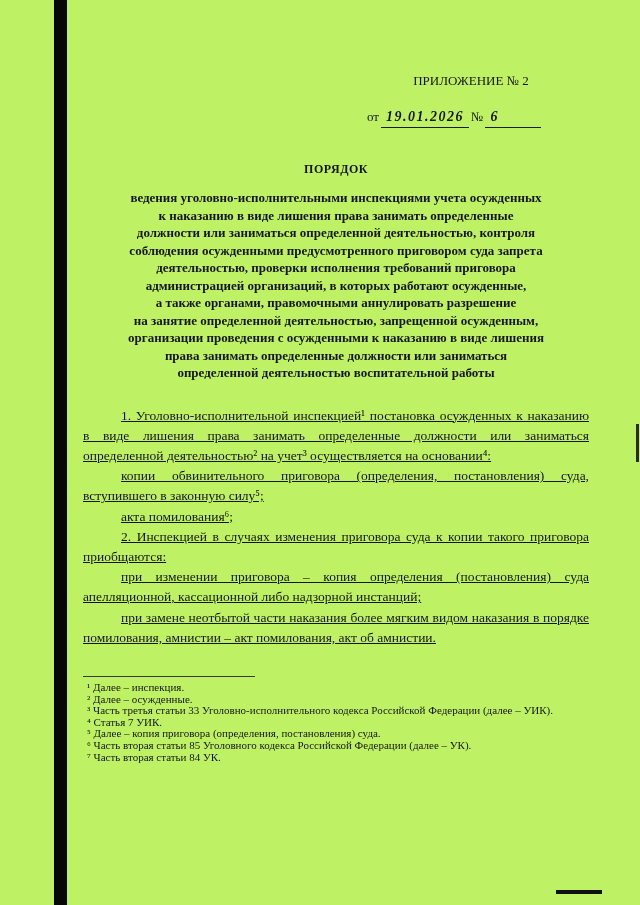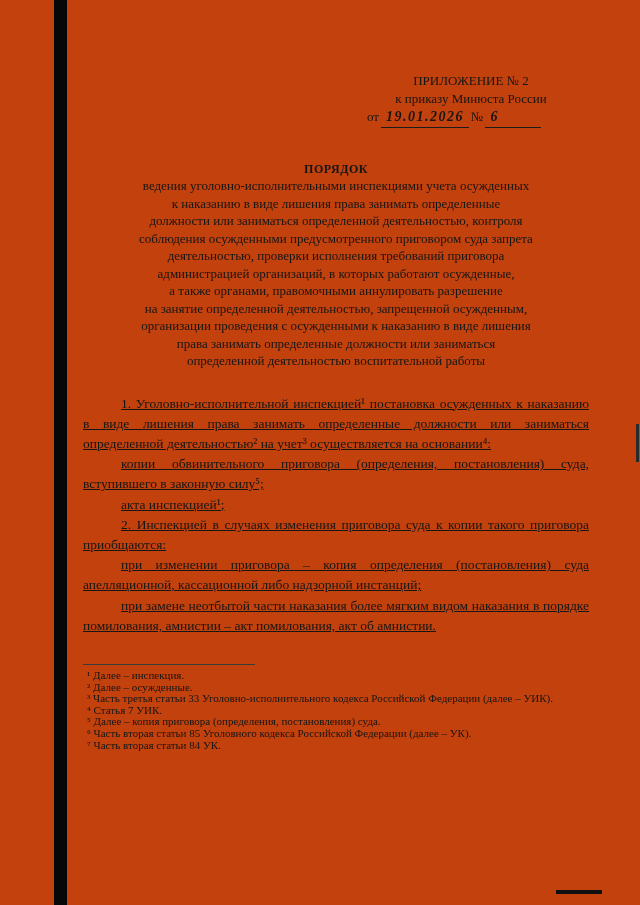--- a/index.html
+++ b/index.html
@@ -1,20 +1,20 @@
 <!DOCTYPE html>
 <html lang="ru"><head>
 <meta charset="utf-8">
 <style>
   html, body { margin: 0; padding: 0; background: #ffffff; }
   .page {
     position: relative;
     width: 640px;
     height: 905px;
-    background: #c2410c;
+    background: #bef264;
     overflow: hidden;
     font-family: "Liberation Serif", "DejaVu Serif", serif;
     color: #161616;
   }
   
   .scan-bar {
     position: absolute;
     left: 54px; top: 0;
     width: 13px; height: 905px;
     background: #070707;
@@ -38,43 +38,43 @@
   }
   .header-block {
     width: 212px;
     margin-left: auto;
     margin-right: 12px;
     text-align: center;
     font-size: 13px;
     line-height: 18px;
     white-space: nowrap;
   }
-  .date-line { margin-top: 0; text-align: left; padding-left: 2px; }
+  .date-line { margin-top: 18px; text-align: left; padding-left: 2px; }
   .hand {
     display: inline-block;
     font-style: italic;
     font-weight: 600;
     font-size: 14px;
     letter-spacing: 1.5px;
     border-bottom: 1.4px solid #1c1c1c;
     padding: 0 5px 1px 5px;
     margin: 0 2px;
   }
   .hand.num { padding-right: 44px; letter-spacing: 0; }
   .doc-title {
     margin-top: 34px;
     text-align: center;
     font-weight: bold;
     font-size: 12px;
     letter-spacing: 0.5px;
   }
   .title-block {
-    margin-top: 0;
+    margin-top: 12px;
     text-align: center;
-    font-weight: normal;
+    font-weight: bold;
     font-size: 13px;
     line-height: 17.5px;
   }
   .body-block {
     margin-top: 24px;
     font-size: 13.5px;
     line-height: 20.2px;
     text-align: justify;
     text-decoration: underline;
   }
@@ -99,21 +99,20 @@
 <div class="page">
 
   <div class="scan-bar"></div>
   <div class="right-tick"></div>
   <div class="bottom-tick"></div>
 
   <div class="content">
 
     <div class="header-block">
       <div>ПРИЛОЖЕНИЕ № 2</div>
-      <div>к приказу Минюста России</div>
       <div class="date-line">
         <span>от</span><span class="hand">19.01.2026</span><span>№</span><span class="hand num">6</span>
       </div>
     </div>
 
     <div class="doc-title">ПОРЯДОК</div>
 
     <div class="title-block">
 
     <div class="title-line">ведения уголовно-исполнительными инспекциями учета осужденных</div>
@@ -126,21 +125,21 @@
         <div class="title-line">на занятие определенной деятельностью, запрещенной осужденным,</div>
         <div class="title-line">организации проведения с осужденными к наказанию в виде лишения</div>
         <div class="title-line">права занимать определенные должности или заниматься</div>
         <div class="title-line">определенной деятельностью воспитательной работы</div>
       </div>
 
     <div class="body-block">
 
     <p class="para">1. Уголовно-исполнительной инспекцией¹ постановка осужденных к наказанию в виде лишения права занимать определенные должности или заниматься определенной деятельностью² на учет³ осуществляется на основании⁴:</p>
         <p class="para">копии обвинительного приговора (определения, постановления) суда, вступившего в законную силу⁵;</p>
-        <p class="para">акта инспекцией¹;</p>
+        <p class="para">акта помилования⁶;</p>
         <p class="para">2. Инспекцией в случаях изменения приговора суда к копии такого приговора приобщаются:</p>
         <p class="para">при изменении приговора – копия определения (постановления) суда апелляционной, кассационной либо надзорной инстанций;</p>
         <p class="para">при замене неотбытой части наказания более мягким видом наказания в порядке помилования, амнистии – акт помилования, акт об амнистии.</p>
       </div>
 
     <div class="footnote-rule"></div>
 
     <div class="footnotes">
 
     <div class="footnote">¹ Далее – инспекция.</div>

